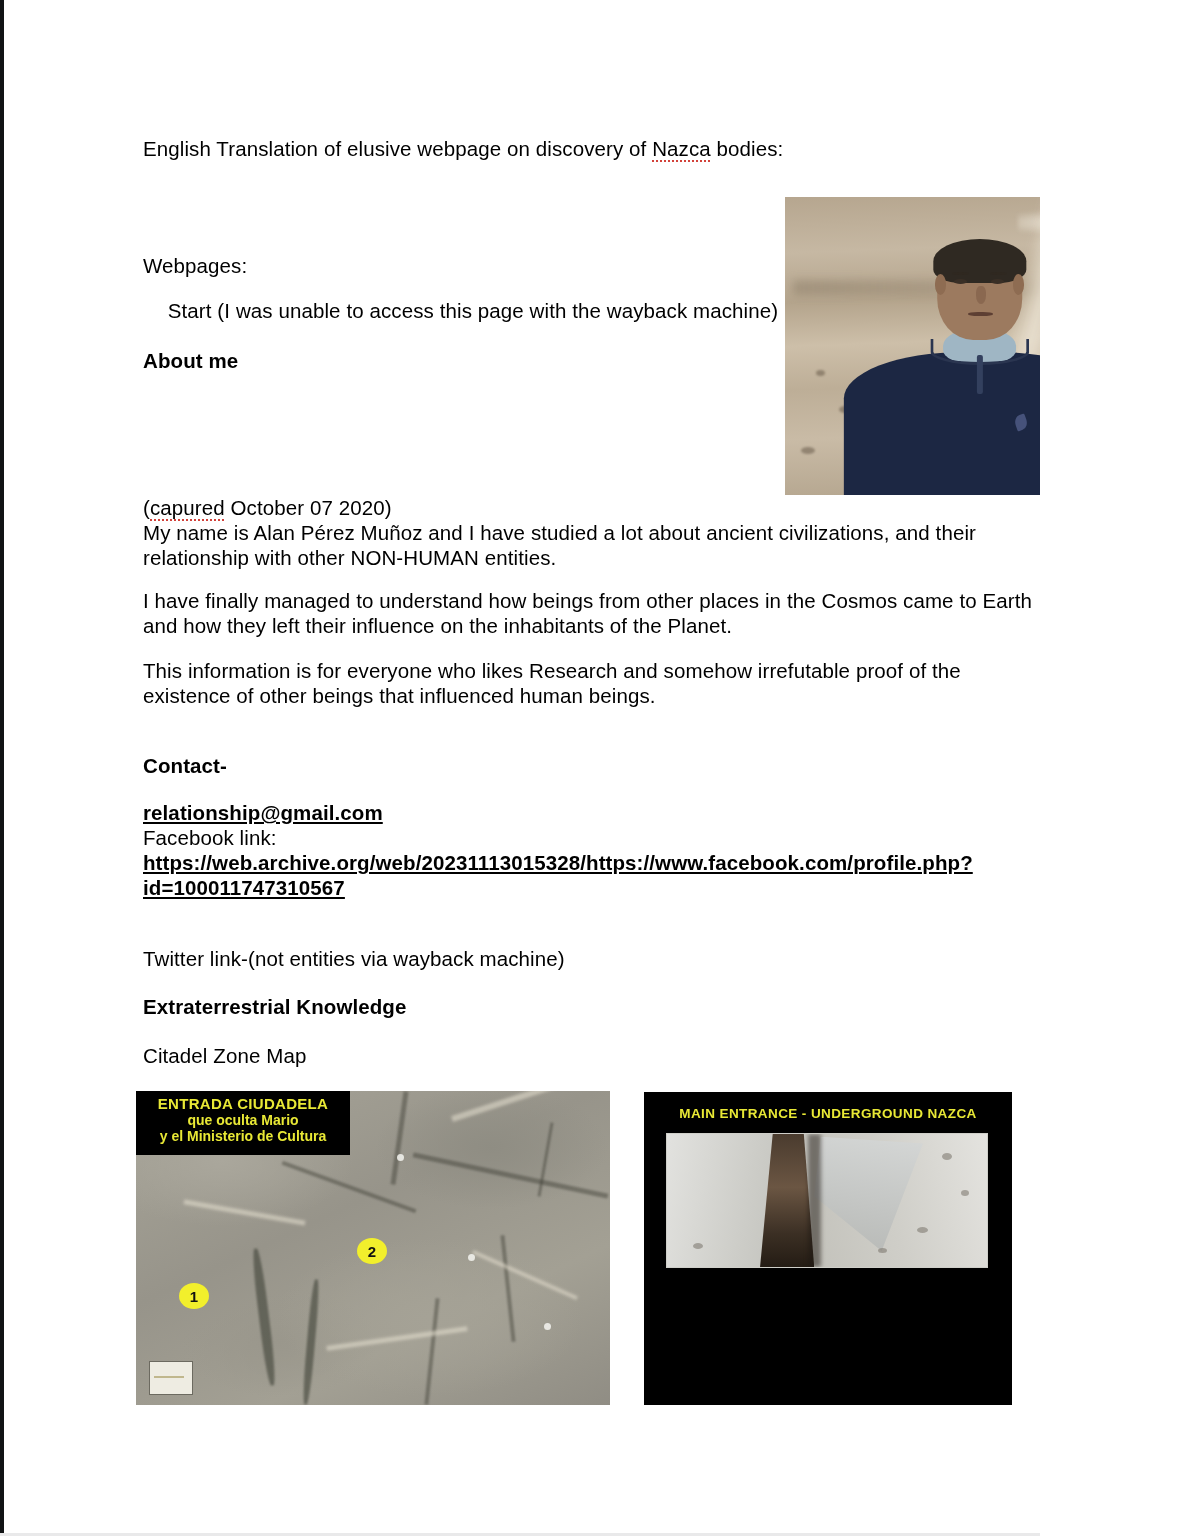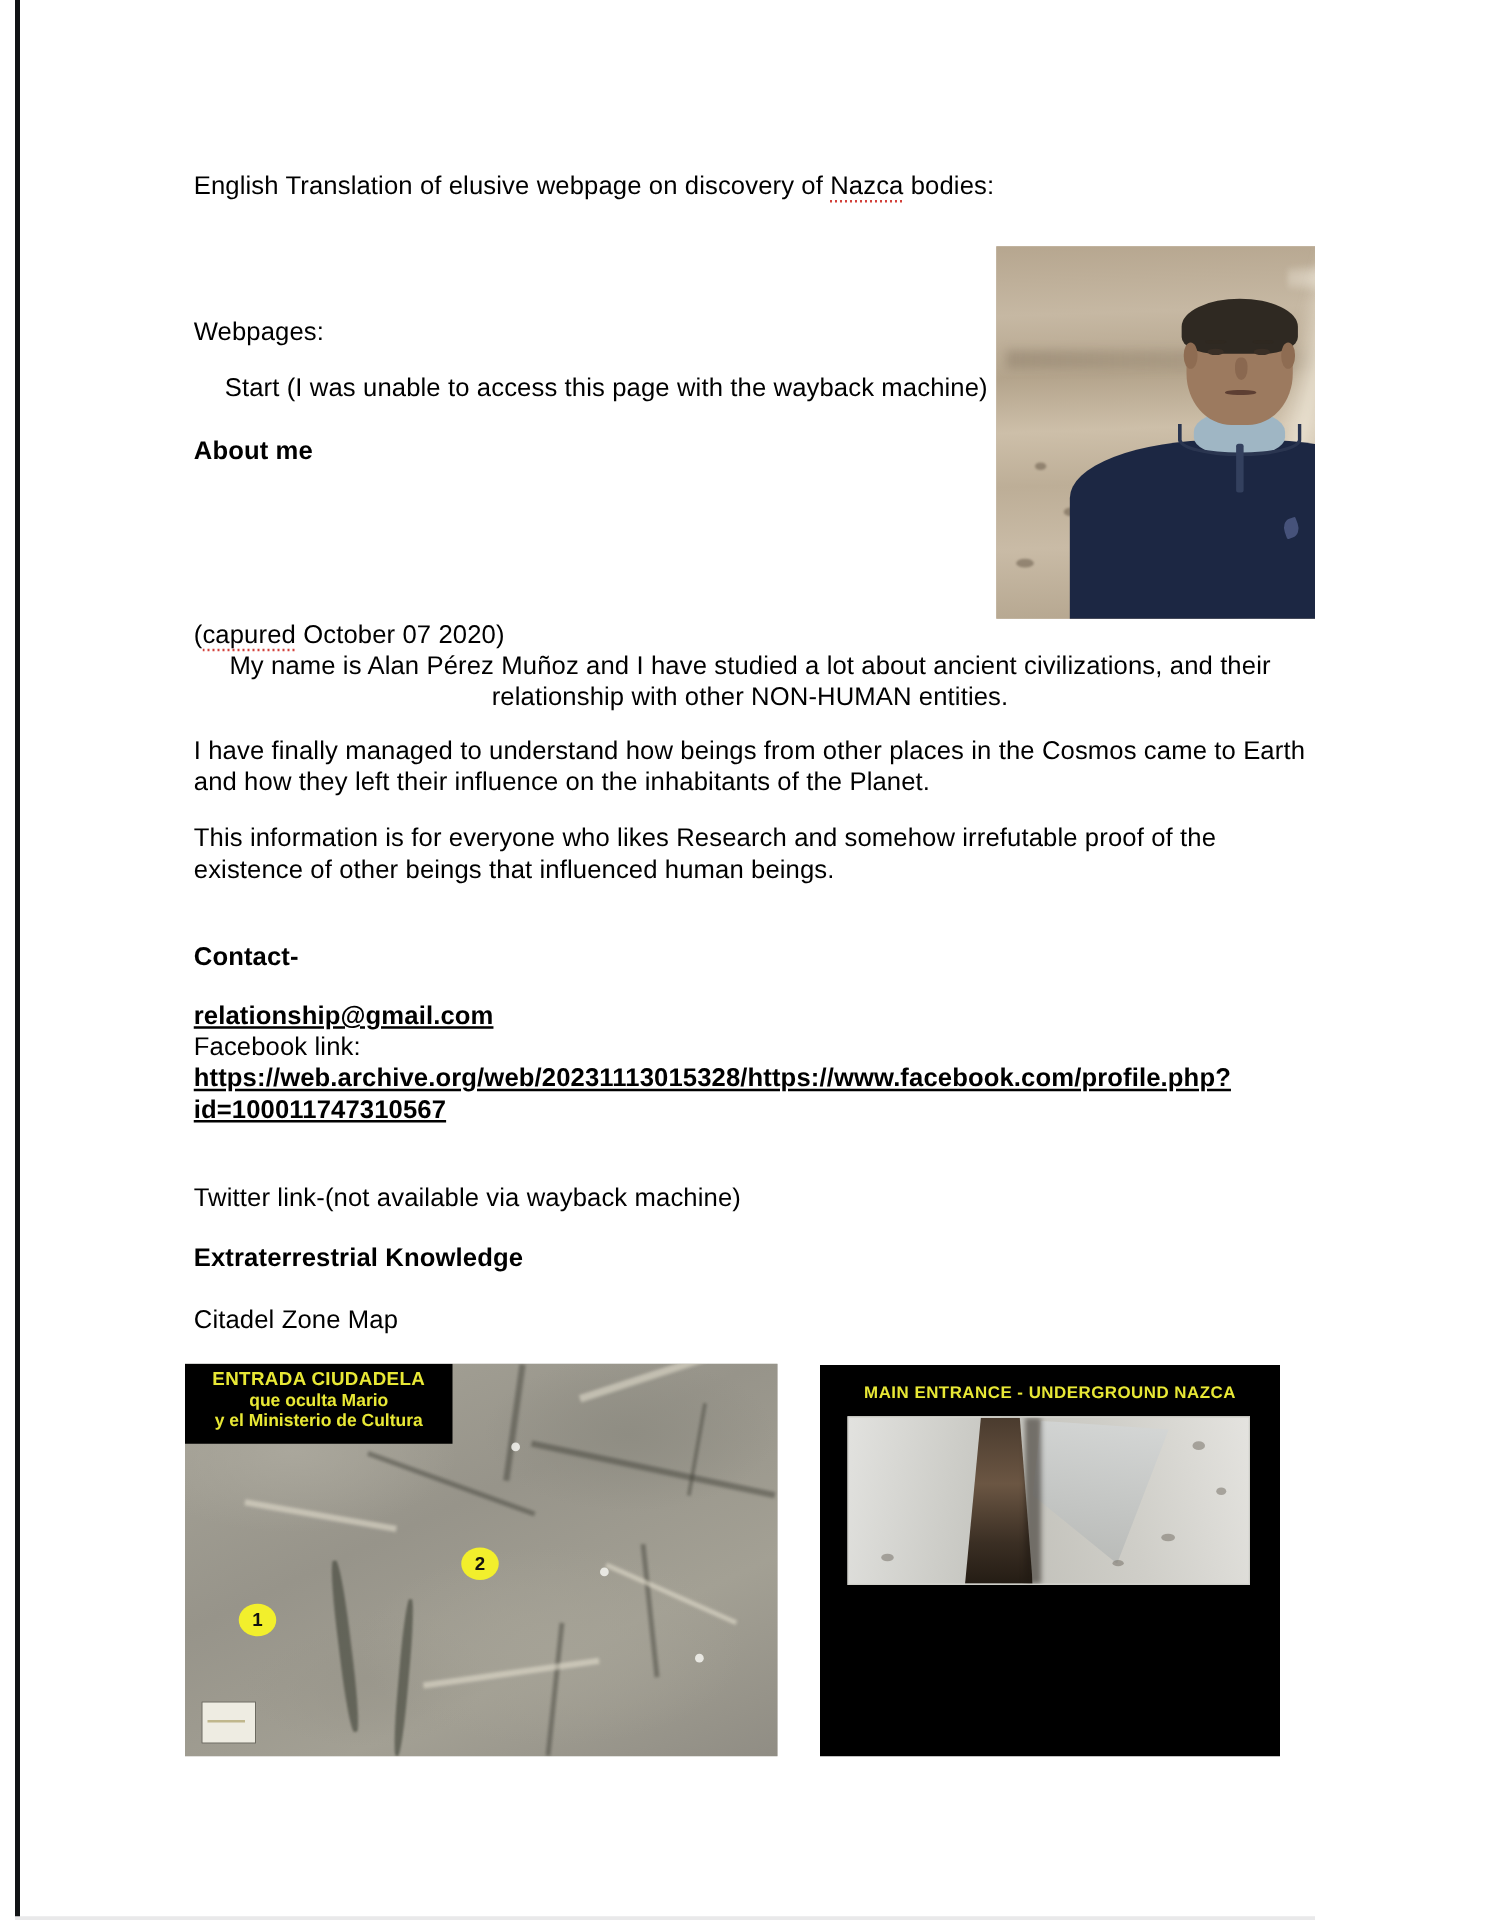--- a/index.html
+++ b/index.html
@@ -11,21 +11,20 @@
     font-family: "Liberation Sans", sans-serif;
     color: #000000;
   }
   .page {
     position: relative;
     width: 1040px;
     height: 1536px;
     background: #ffffff;
     overflow: hidden;
     box-sizing: border-box;
-    margin-left: 12px;
   }
   
   .edge-left {
     position: absolute;
     left: 0; top: 0;
     width: 4px; height: 1536px;
     background: #111315;
   }
   .edge-bottom {
     position: absolute;
@@ -34,21 +33,21 @@
     background: #e9e9ea;
   }
 
   .line {
     font-size: 20.5px;
     line-height: 25px;
     letter-spacing: 0.1px;
     white-space: pre-wrap;
   }
   .bold { font-weight: bold; }
-  .para { margin: 0; text-align: center; }
+  .para { margin: 0; }
 
   .t-title     { position: absolute; left: 143px; top: 136px; width: 900px; }
   .t-webpages  { position: absolute; left: 143px; top: 253px; }
   .t-start     { position: absolute; left: 143px; top: 298px; width: 660px; text-align: center; }
   .t-aboutme   { position: absolute; left: 143px; top: 348px; }
   .t-block1    { position: absolute; left: 143px; top: 495px; width: 890px; }
   .t-block2    { position: absolute; left: 143px; top: 588px; width: 890px; }
   .t-block3    { position: absolute; left: 143px; top: 658px; width: 880px; }
   .t-contact   { position: absolute; left: 143px; top: 753px; }
   .t-contactinfo { position: absolute; left: 143px; top: 800px; width: 930px; }
@@ -423,21 +422,21 @@
 
   <div class="line t-block3">This information is for everyone who likes Research and somehow irrefutable proof of the existence of other beings that influenced human beings.</div>
   <div class="line t-block2">I have finally managed to understand how beings from other places in the Cosmos came to Earth and how they left their influence on the inhabitants of the Planet.</div>
 
   <div class="line bold t-contact">Contact-</div>
   <div class="t-contactinfo">
     <div class="line bold ul">relationship@gmail.com</div>
     <div class="line"><span>Facebook link: </span><span class="link">https://web.archive.org/web/20231113015328/https://www.facebook.com/profile.php?id=100011747310567</span></div>
   </div>
 
-  <div class="line t-twitter">Twitter link-(not available via wayback machine)</div>
+  <div class="line t-twitter">Twitter link-(not entities via wayback machine)</div>
   <div class="line bold t-extra">Extraterrestrial Knowledge</div>
   <div class="line t-citadel">Citadel Zone Map</div>
 
   <div class="map">
     <div class="terrain"></div>
 
     <div class="ridge" style="left:55%;top:0%;width:5px;height:30%;transform:rotate(8deg);"></div>
     <div class="ridge" style="left:58%;top:26%;width:42%;height:5px;transform:rotate(12deg);"></div>
     <div class="ridge" style="left:30%;top:30%;width:30%;height:4px;transform:rotate(20deg);"></div>
     <div class="ridge" style="left:78%;top:46%;width:4px;height:34%;transform:rotate(-6deg);"></div>

